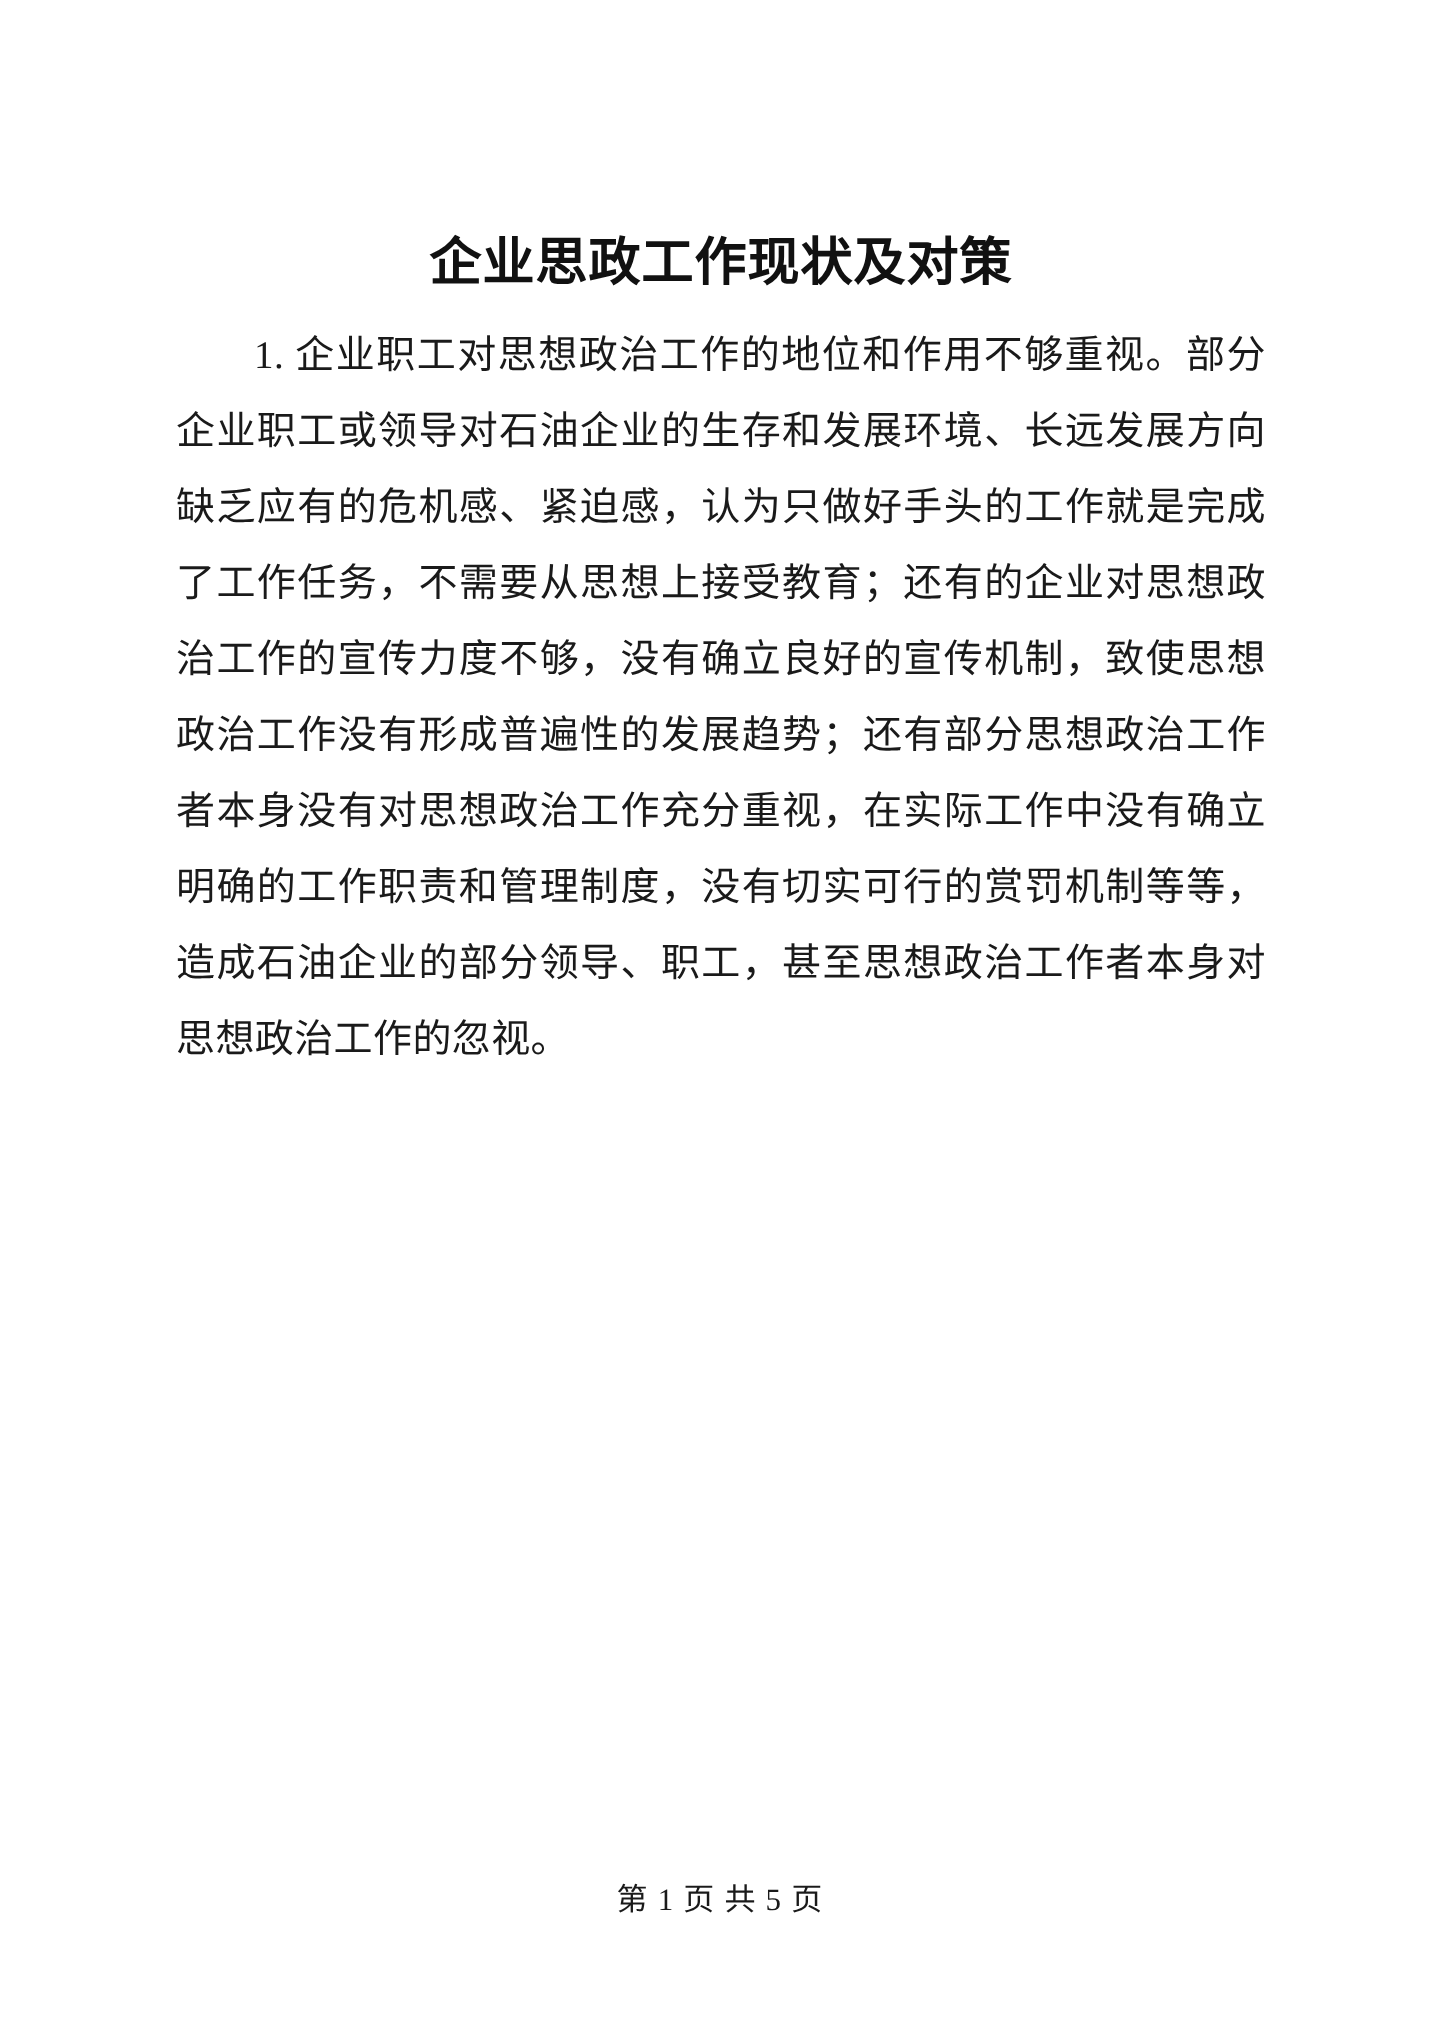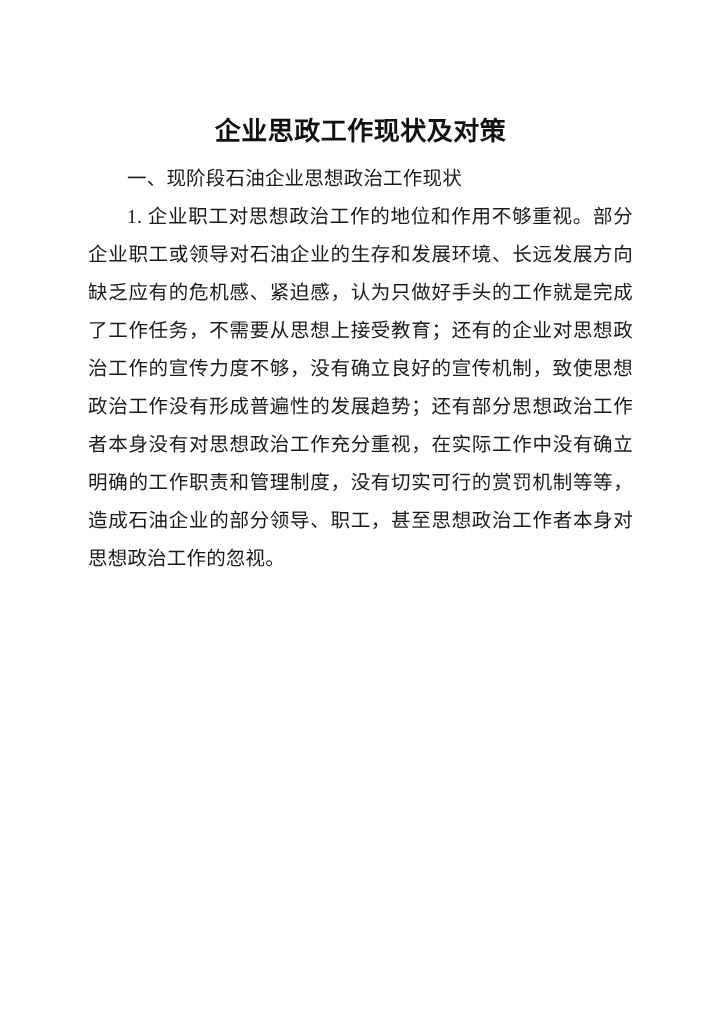--- a/index.html
+++ b/index.html
@@ -82,21 +82,23 @@
 </head>
 <body>
 
 <div class="page">
 
   <div class="doc-body">
 
     <h1 class="doc-title">企业思政工作现状及对策</h1>
 
 
-    <p class="heading-para">一、现阶段石油企业思想政治工作现状</p>
 
     <p class="para indent">1. 企业职工对思想政治工作的地位和作用不够重视。部分企业职工或领导对石油企业的生存和发展环境、长远发展方向缺乏应有的危机感、紧迫感，认为只做好手头的工作就是完成了工作任务，不需要从思想上接受教育；还有的企业对思想政治工作的宣传力度不够，没有确立良好的宣传机制，致使思想政治工作没有形成普遍性的发展趋势；还有部分思想政治工作者本身没有对思想政治工作充分重视，在实际工作中没有确立明确的工作职责和管理制度，没有切实可行的赏罚机制等等，造成石油企业的部分领导、职工，甚至思想政治工作者本身对思想政治工作的忽视。</p>
 
 
   </div>
 
+  <div class="footer">
+    <span>第 1 页 共 5 页</span>
+  </div>
 
 </div>
 
 </body></html>

